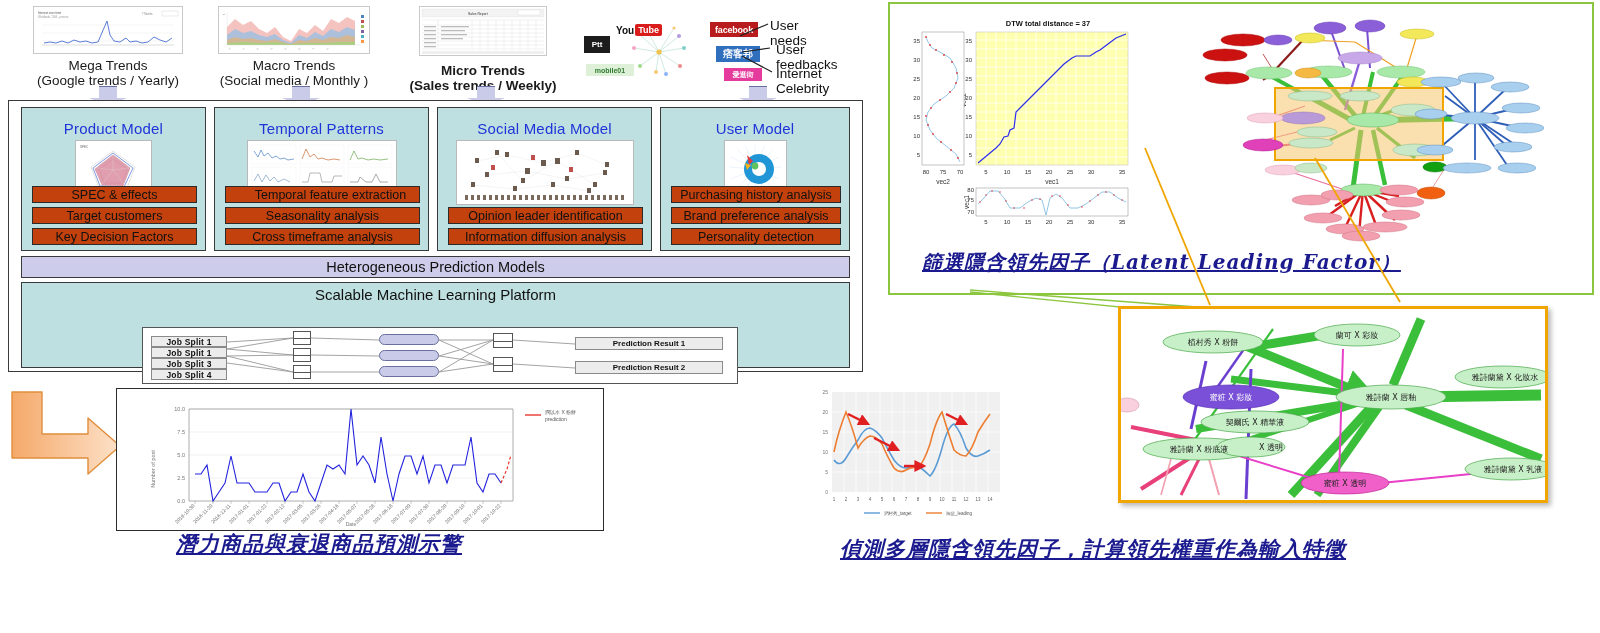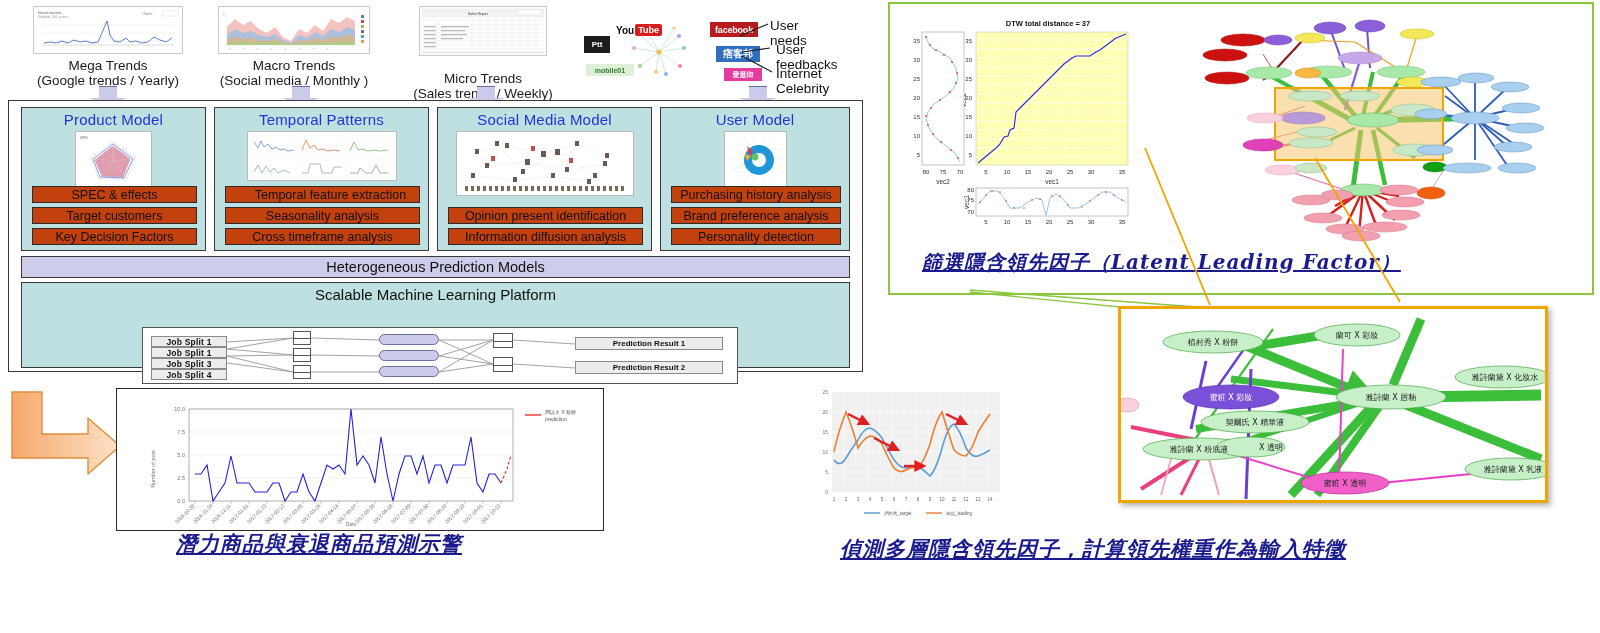--- a/index.html
+++ b/index.html
@@ -9,21 +9,21 @@
   
   .src-thumb{border:1px solid #c9c9c9;background:#fff;box-sizing:border-box;}
   .src-cap{text-align:center;font-size:13.5px;line-height:15px;color:#1a1a1a;}
   
   .down-arrow{width:34px;height:20px;background:#c9cbe8;border:1px solid #6b6f9e;
     clip-path:polygon(25% 0,75% 0,75% 55%,100% 55%,50% 100%,0 55%,25% 55%);}
   
   #arch-frame{border:1.5px solid #3a3a3a;background:#ffffff;box-sizing:border-box;}
   .model-card{background:#bfe0e0;border:1.5px solid #3a3a3a;box-sizing:border-box;
     display:flex;flex-direction:column;align-items:center;}
-  .model-title{color:#1f34d8;font-size:15px;margin:3px 0 3px;letter-spacing:.2px;}
+  .model-title{color:#1f34d8;font-size:15px;margin:12px 0 3px;letter-spacing:.2px;}
   .model-pic{background:#fff;border:1px solid #b9b9b9;box-sizing:border-box;position:relative;overflow:hidden;}
   .model-item{background:#c2410c;border:1.3px solid #2b2b2b;box-sizing:border-box;
     font-size:12.5px;text-align:center;color:#111;display:flex;align-items:center;justify-content:center;}
   #hpm-bar{background:#cdcdeb;border:1.3px solid #3a3a3a;box-sizing:border-box;
     display:flex;align-items:center;justify-content:center;font-size:14.5px;color:#111;}
   #smlp-box{background:#bfe0e0;border:1.3px solid #3a3a3a;box-sizing:border-box;}
   #smlp-title{text-align:center;font-size:15px;color:#111;padding-top:3px;}
   #smlp-inner{background:#fff;border:1.2px solid #555;box-sizing:border-box;position:relative;}
   .job-split{background:#ececec;border:1px solid #8a8a8a;box-sizing:border-box;
     font-size:8.5px;font-weight:bold;color:#111;text-align:center;line-height:11px;letter-spacing:.2px;}
@@ -149,21 +149,21 @@
         <rect x="4" y="35" width="12" height="1.3"></rect>
           <rect x="4" y="39" width="12" height="1.3"></rect>
         <rect x="21" y="19" width="28" height="1.3"></rect>
           <rect x="21" y="23" width="24" height="1.3"></rect>
         <rect x="21" y="27" width="26" height="1.3"></rect>
           <rect x="21" y="31" width="22" height="1.3"></rect>
       </g>
       <rect x="2" y="44" width="122" height="3" fill="#efefef"></rect>
     </svg>
   </div>
-  <div class="src-cap" style="margin-top:15px;">
+  <div class="src-cap" style="margin-top:7px;font-weight:bold;">
     <div>Micro Trends</div>
     <div>(Sales trends / Weekly)</div>
   </div>
 </div>
 
 <div class="abs" style="left:584px;top:14px;width:300px;height:72px;">
   <svg width="220" height="72" viewBox="0 0 220 72" style="position:absolute;left:0;top:0;">
     <g stroke="#9fd4bf" stroke-width=".5" fill="none">
       <path d="M75 38 L55 20 M75 38 L50 34 M75 38 L56 52 M75 38 L72 58 M75 38 L95 22 M75 38 L100 34 M75 38 L96 52 M75 38 L82 60 M75 38 L62 14 M75 38 L90 14"></path>
     </g>
@@ -316,21 +316,21 @@
           <rect x="128" y="54" width="3" height="5"></rect>
             <rect x="134" y="54" width="3" height="5"></rect>
           <rect x="140" y="54" width="3" height="5"></rect>
             <rect x="146" y="54" width="3" height="5"></rect>
           <rect x="152" y="54" width="3" height="5"></rect>
             <rect x="158" y="54" width="3" height="5"></rect>
           <rect x="164" y="54" width="3" height="5"></rect>
         </g>
       </svg>
     </div>
-    <div class="model-item abs" style="left:10px;top:99px;width:195px;height:17px;">Opinion present identification</div>
+    <div class="model-item abs" style="left:10px;top:99px;width:195px;height:17px;">Opinion leader identification</div>
     <div class="model-item abs" style="left:10px;top:120px;width:195px;height:17px;">Information diffusion analysis</div>
   </div>
 
   <div class="model-card abs" style="left:651px;top:6px;width:190px;height:144px;">
     <div class="model-title">User Model</div>
     <div class="model-pic" style="width:63px;height:57px;">
       <svg width="61" height="55" viewBox="0 0 61 55">
         <rect width="61" height="55" fill="#fff"></rect>
         <g stroke="#cfe4f5" stroke-width=".4">
           <line x1="30" y1="28" x2="30" y2="4"></line>

